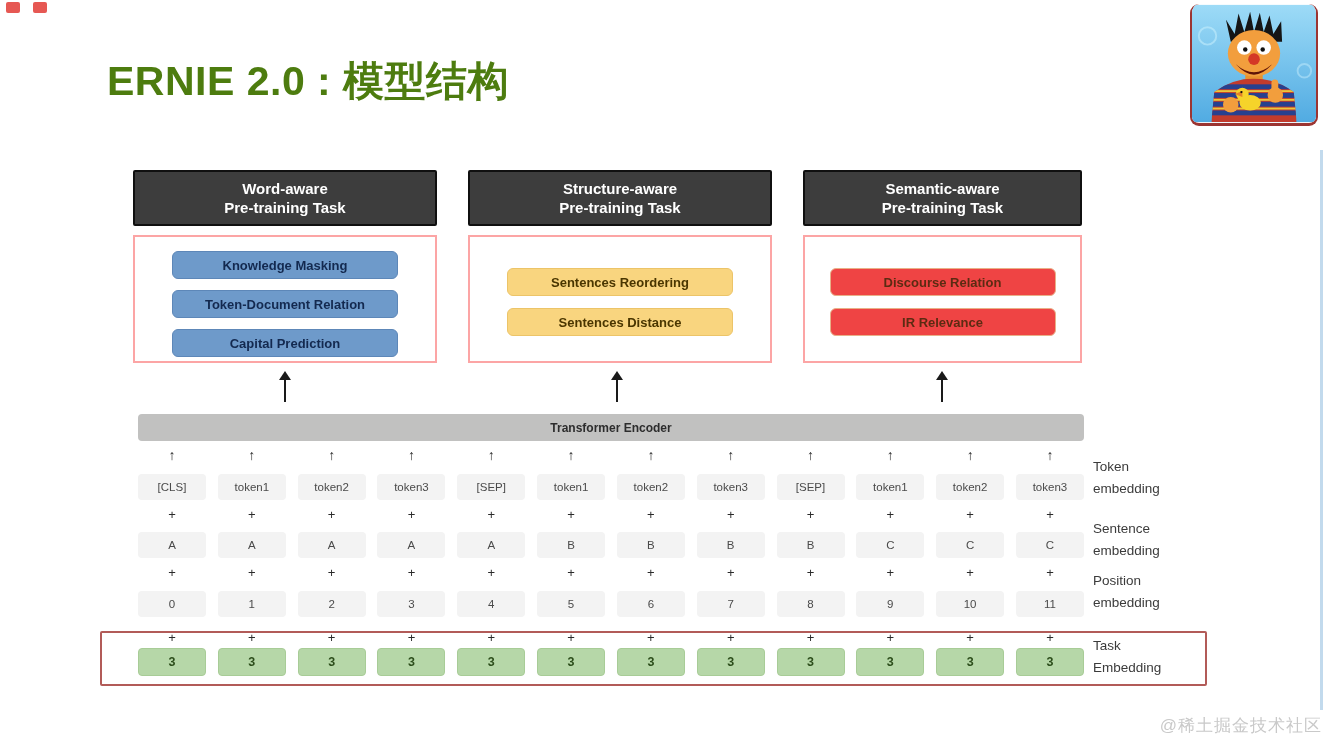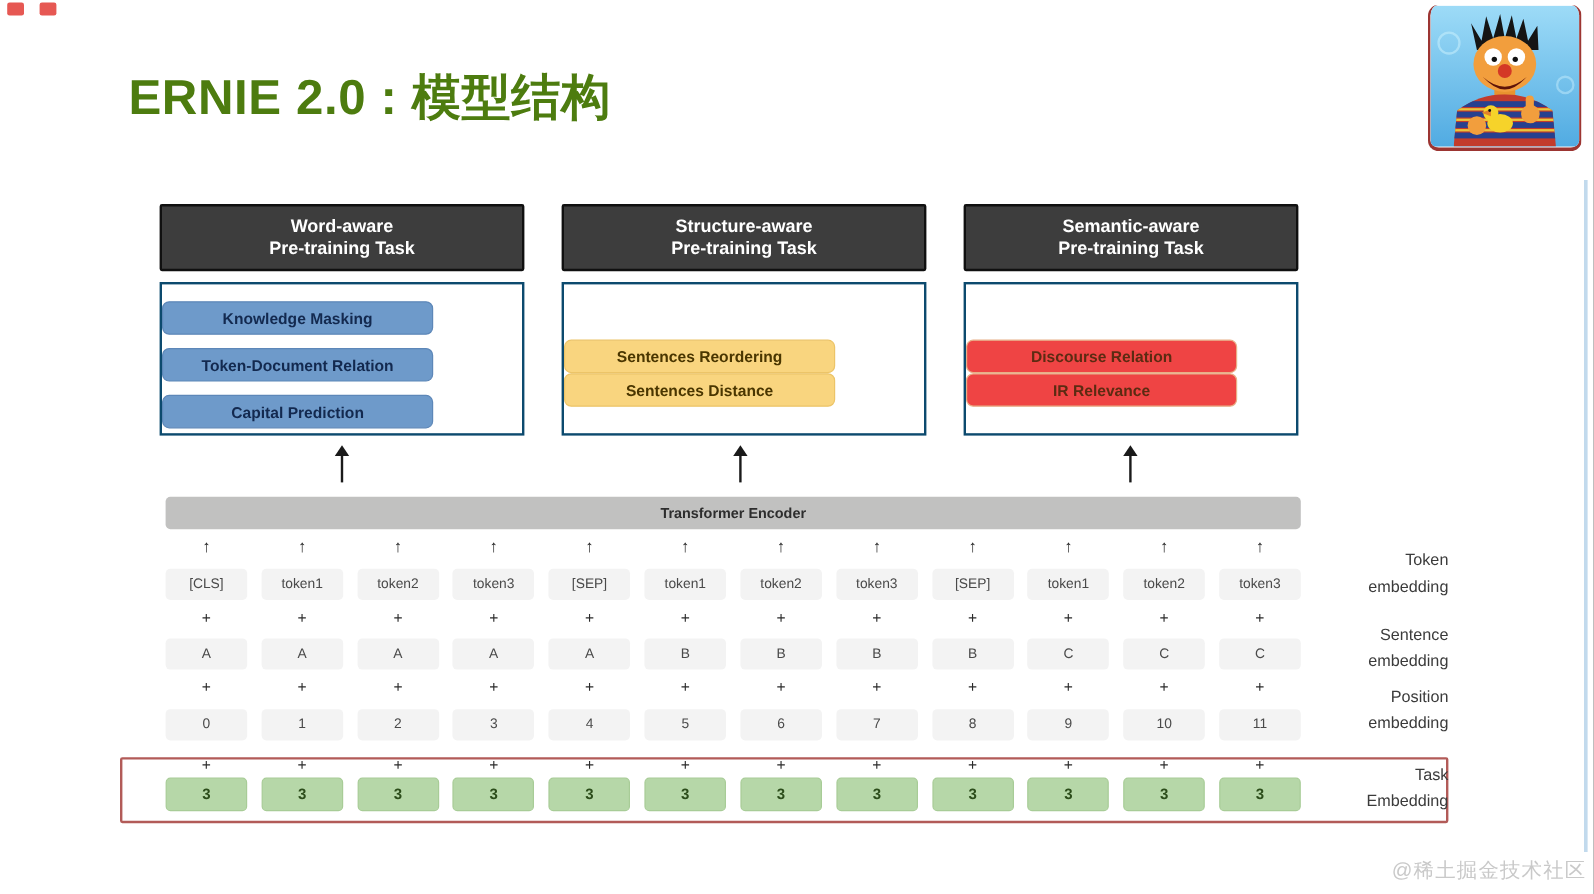--- a/index.html
+++ b/index.html
@@ -15,24 +15,24 @@
 
   
   .avatar{position:absolute;left:1190px;top:4px;width:128px;height:122px;border-radius:9px;overflow:hidden;
           border-left:2px solid #9c3532;border-right:2px solid #9c3532;border-bottom:3px solid #9c3532;box-sizing:border-box;}
   .avatar svg{display:block;width:100%;height:100%;}
 
   
   .pt-header{position:absolute;height:56px;background:#3d3d3d;border:2px solid #101010;border-radius:2px;
              box-sizing:border-box;display:flex;flex-direction:column;align-items:center;justify-content:center;
              color:#fff;font-size:15px;font-weight:bold;line-height:19px;top:170px;}
-  .pt-body{position:absolute;top:235px;height:128px;background:#fff;border:2px solid #0c4a6e;box-sizing:border-box;
-           display:flex;flex-direction:column;align-items:flex-start;}
+  .pt-body{position:absolute;top:235px;height:128px;background:#fff;border:2px solid #fca5a5;box-sizing:border-box;
+           display:flex;flex-direction:column;align-items:center;}
   .pt-body.three{padding-top:14px;gap:11px;}
-  .pt-body.two{padding-top:46px;}
+  .pt-body.two{padding-top:31px;gap:12px;}
   .col1{left:133px;width:304px;} .col2{left:468px;width:304px;} .col3{left:803px;width:279px;}
   .task-btn{width:224px;height:26px;border-radius:6px;display:flex;align-items:center;justify-content:center;
             font-size:13px;font-weight:bold;}
   .task-btn.blue{background:#6e9aca;color:#13294f;border:1px solid #5d87b8;}
   .task-btn.yellow{background:#f9d57f;color:#4a3600;border:1px solid #ecc468;}
   .task-btn.orange{background:#ef4444;color:#5c2b12;border:1px solid #e8b088;}
 
   
   .big-arrow{position:absolute;top:371px;width:12px;height:31px;}
   .big-arrow .head{position:absolute;top:0;left:0;width:0;height:0;
@@ -52,21 +52,21 @@
   .cell-row span{height:26px;border-radius:4px;background:#f3f3f3;display:flex;align-items:center;justify-content:center;
                  font-size:11.5px;color:#4a4a4a;}
   .row-token{top:474px;} .row-sentence{top:532px;} .row-position{top:591px;}
   .row-task{top:648px;}
   .row-task span{height:28px;background:#b6d7a8;color:#2c4d1b;font-weight:bold;font-size:12.5px;border:1px solid #a8cc97;box-sizing:border-box;}
 
   
   .highlight{position:absolute;left:100px;top:631px;width:1107px;height:55px;border:2px solid #b25b58;border-radius:2px;box-sizing:border-box;}
 
   
-  .elabel{position:absolute;left:1093px;width:114px;text-align:right;font-size:13.5px;color:#3b3b3b;line-height:22px;}
+  .elabel{position:absolute;left:1093px;width:114px;text-align:left;font-size:13.5px;color:#3b3b3b;line-height:22px;}
   .lab-token{top:456px;} .lab-sentence{top:518px;} .lab-position{top:570px;} .lab-task{top:635px;}
   .elabel span{display:block;}
 
   
   .edge-line{position:absolute;left:1320px;top:150px;width:3px;height:560px;background:#b7d4ea;opacity:.85;}
   .watermark{position:absolute;right:6px;top:714px;font-size:17px;color:#c9c9c9;letter-spacing:1px;}
 </style>
 </head>
 <body>
 

